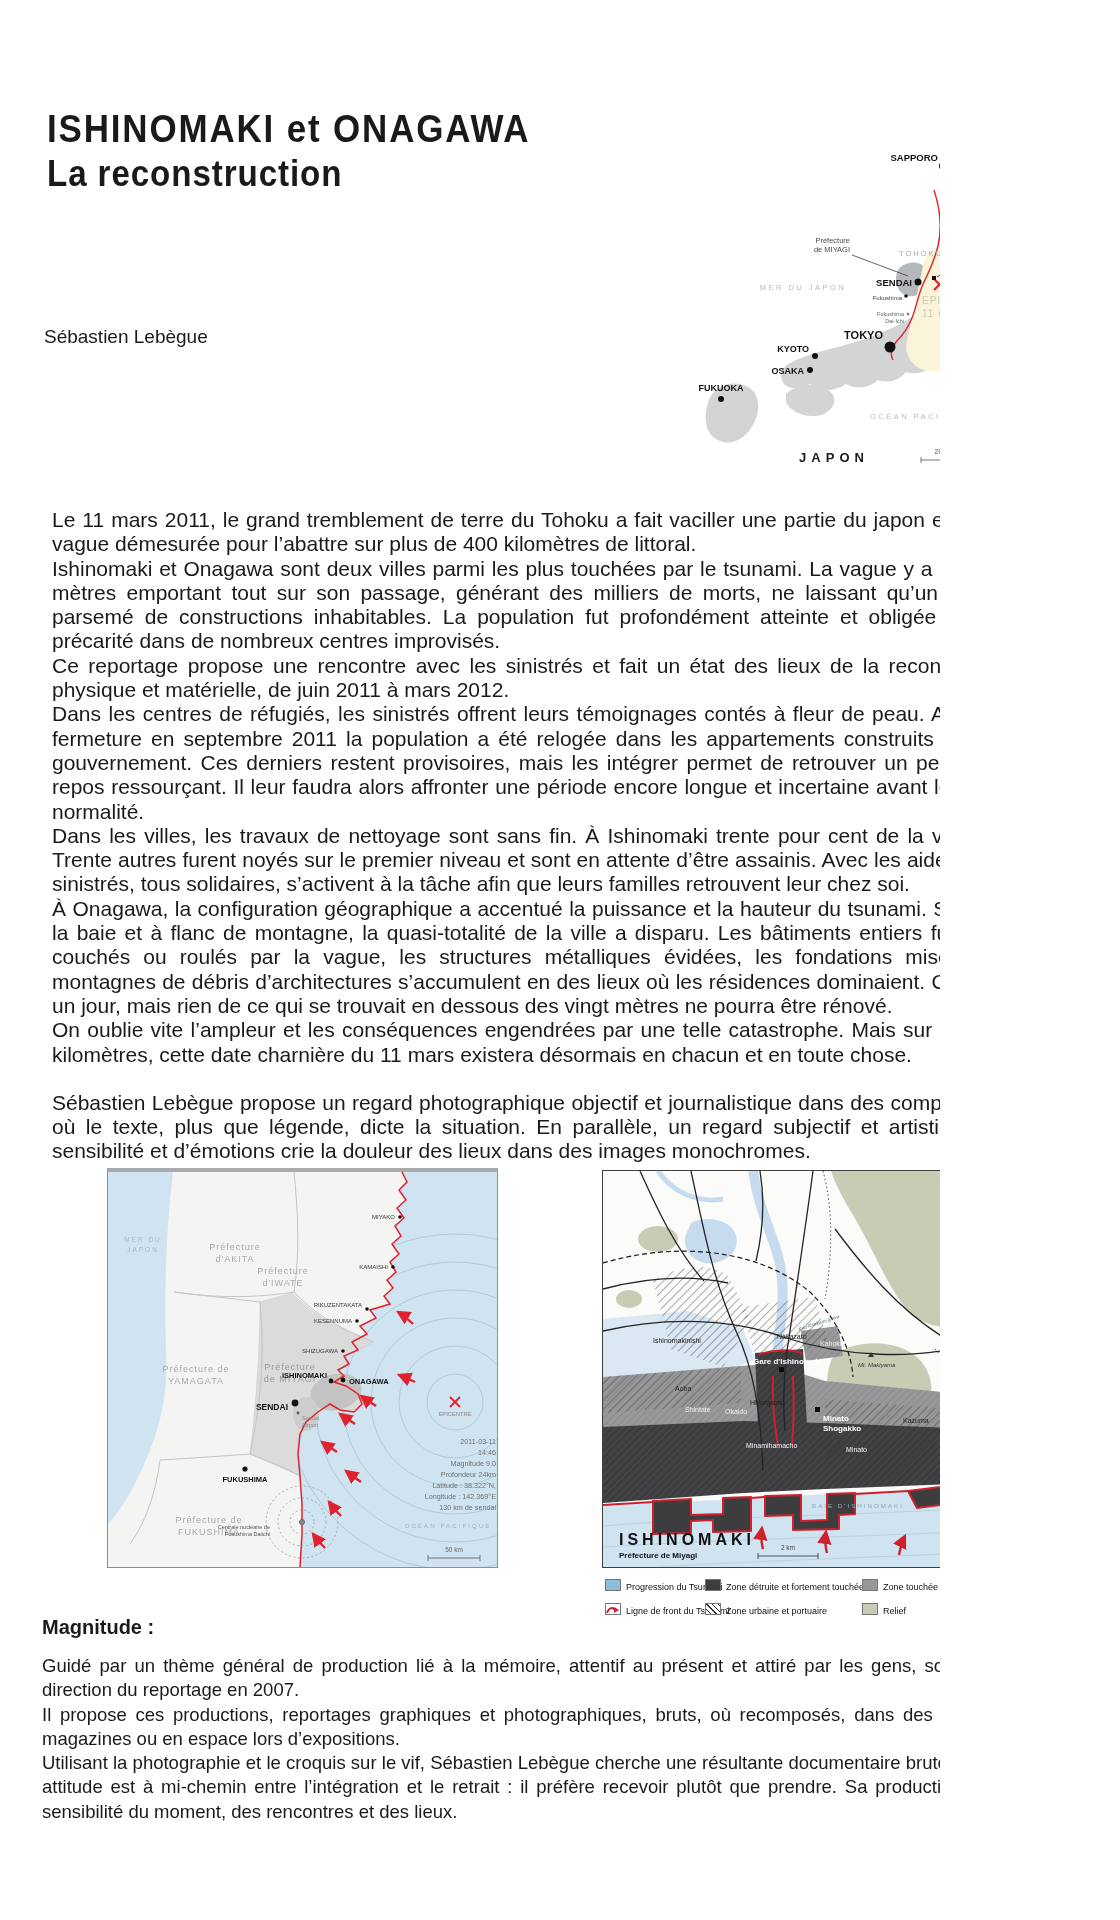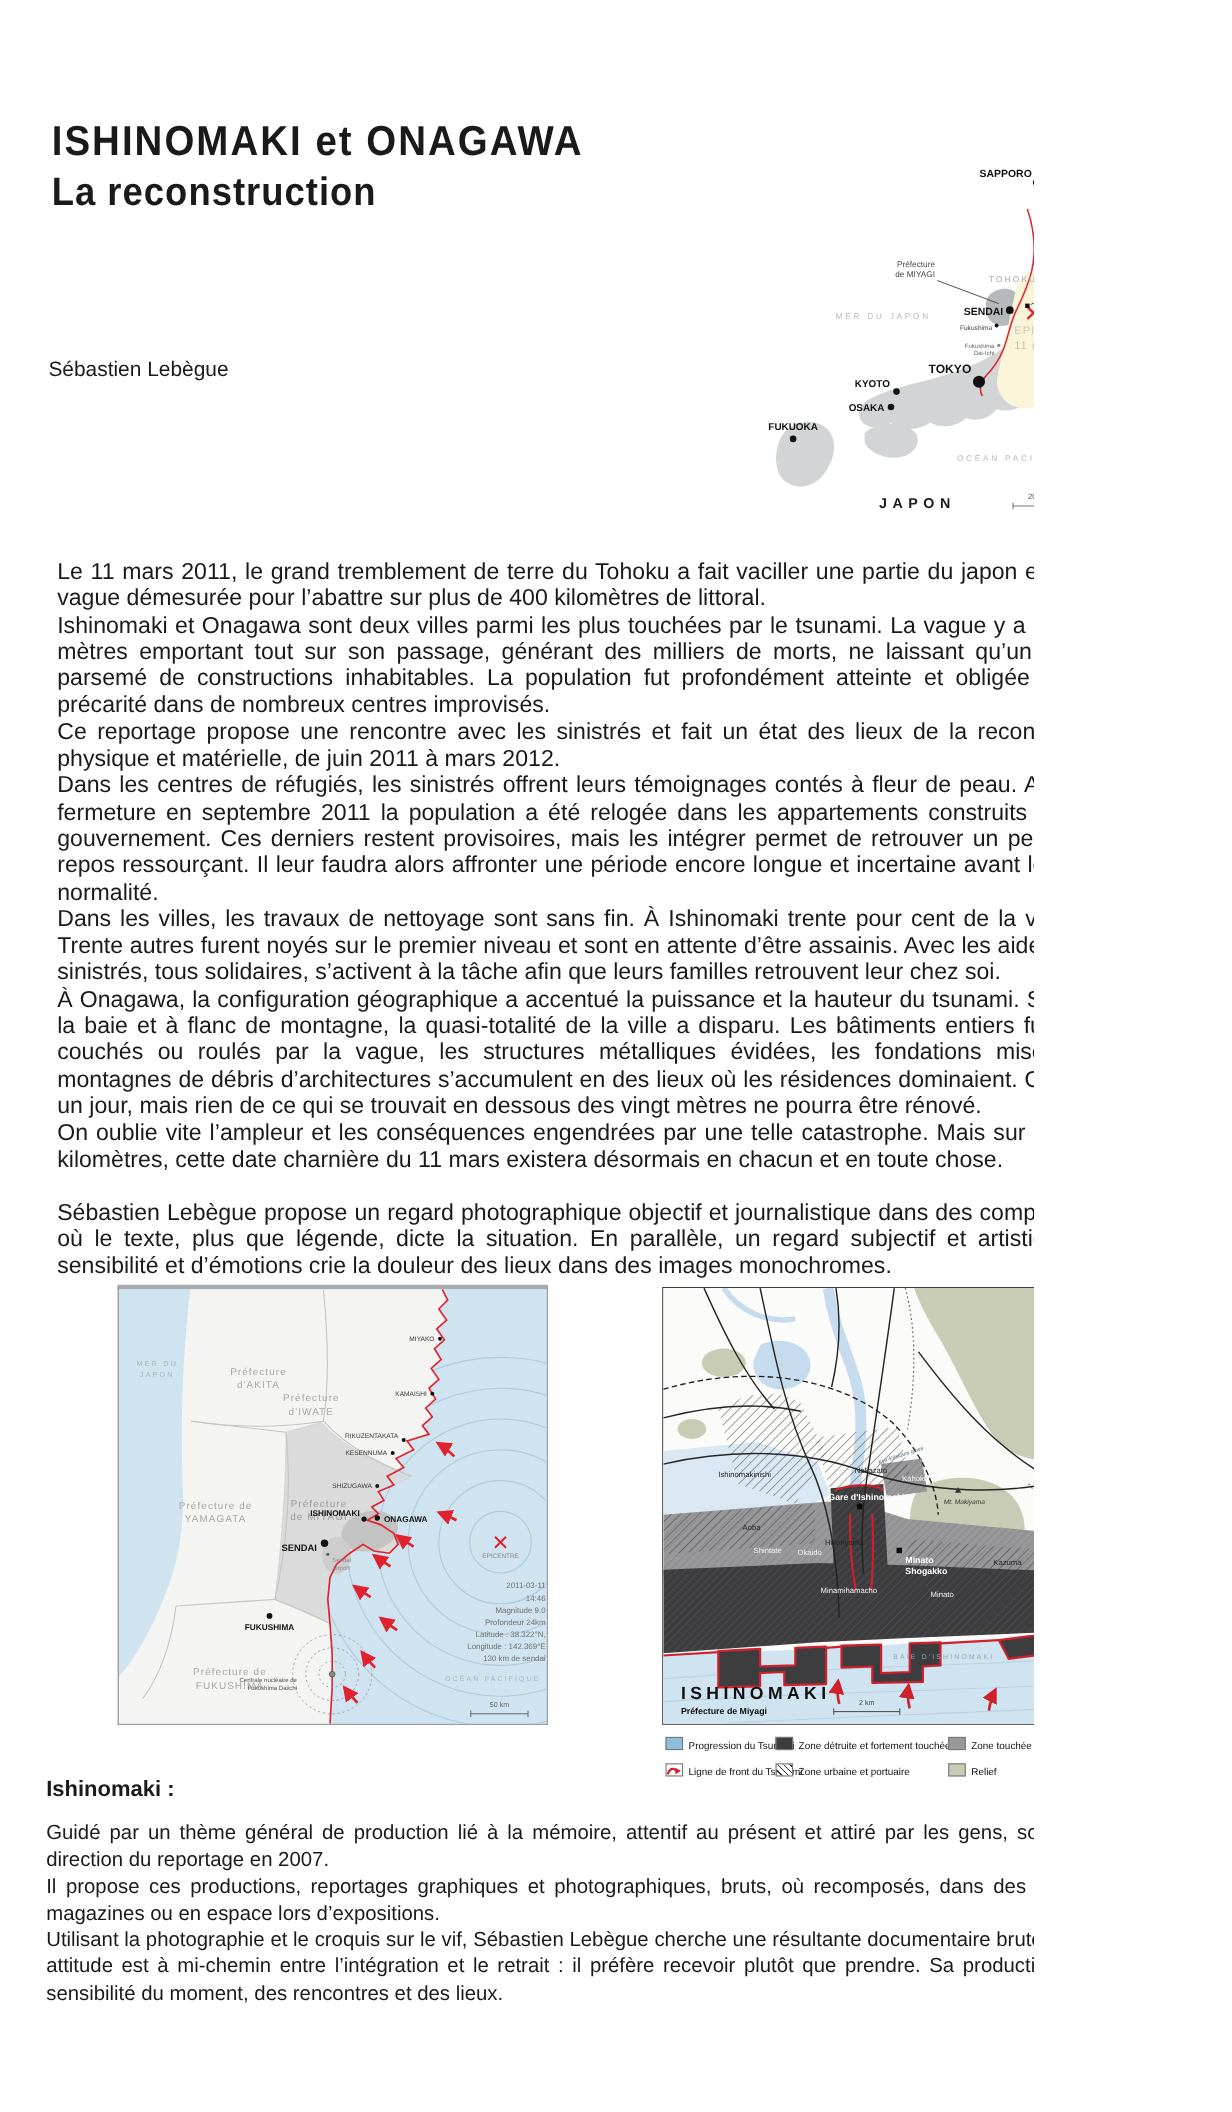--- a/index.html
+++ b/index.html
@@ -377,20 +377,20 @@
           <path d="M8,3 L13,6 L8,9 Z" fill="#d0202c"></path>
         </svg></span><span>Ligne de front du Tsunami</span>
   </div>
   <div class="legend-item" style="left:705px;top:1603px;">
     <span class="sw sw-hatch"></span><span>Zone urbaine et portuaire</span>
   </div>
   <div class="legend-item" style="left:862px;top:1603px;">
     <span class="sw sw-sage"></span><span>Relief</span>
   </div>
 
-  <div class="bio-heading">Ishinomaki :</div>
+  <div class="bio-heading">Magnitude :</div>
   <div class="bio">
     <p>Guidé par un thème général de production lié à la mémoire, attentif au présent et attiré par les gens, son travail prend la direction du reportage en 2007.</p>
     <p>Il propose ces productions, reportages graphiques et photographiques, bruts, où recomposés, dans des ouvrages publiés, magazines ou en espace lors d’expositions.</p>
     <p>Utilisant la photographie et le croquis sur le vif, Sébastien Lebègue cherche une résultante documentaire brute et objective. Son attitude est à mi-chemin entre l’intégration et le retrait : il préfère recevoir plutôt que prendre. Sa production révèle alors la sensibilité du moment, des rencontres et des lieux.</p>
   </div>
 
 </div>
 
 </body></html>

